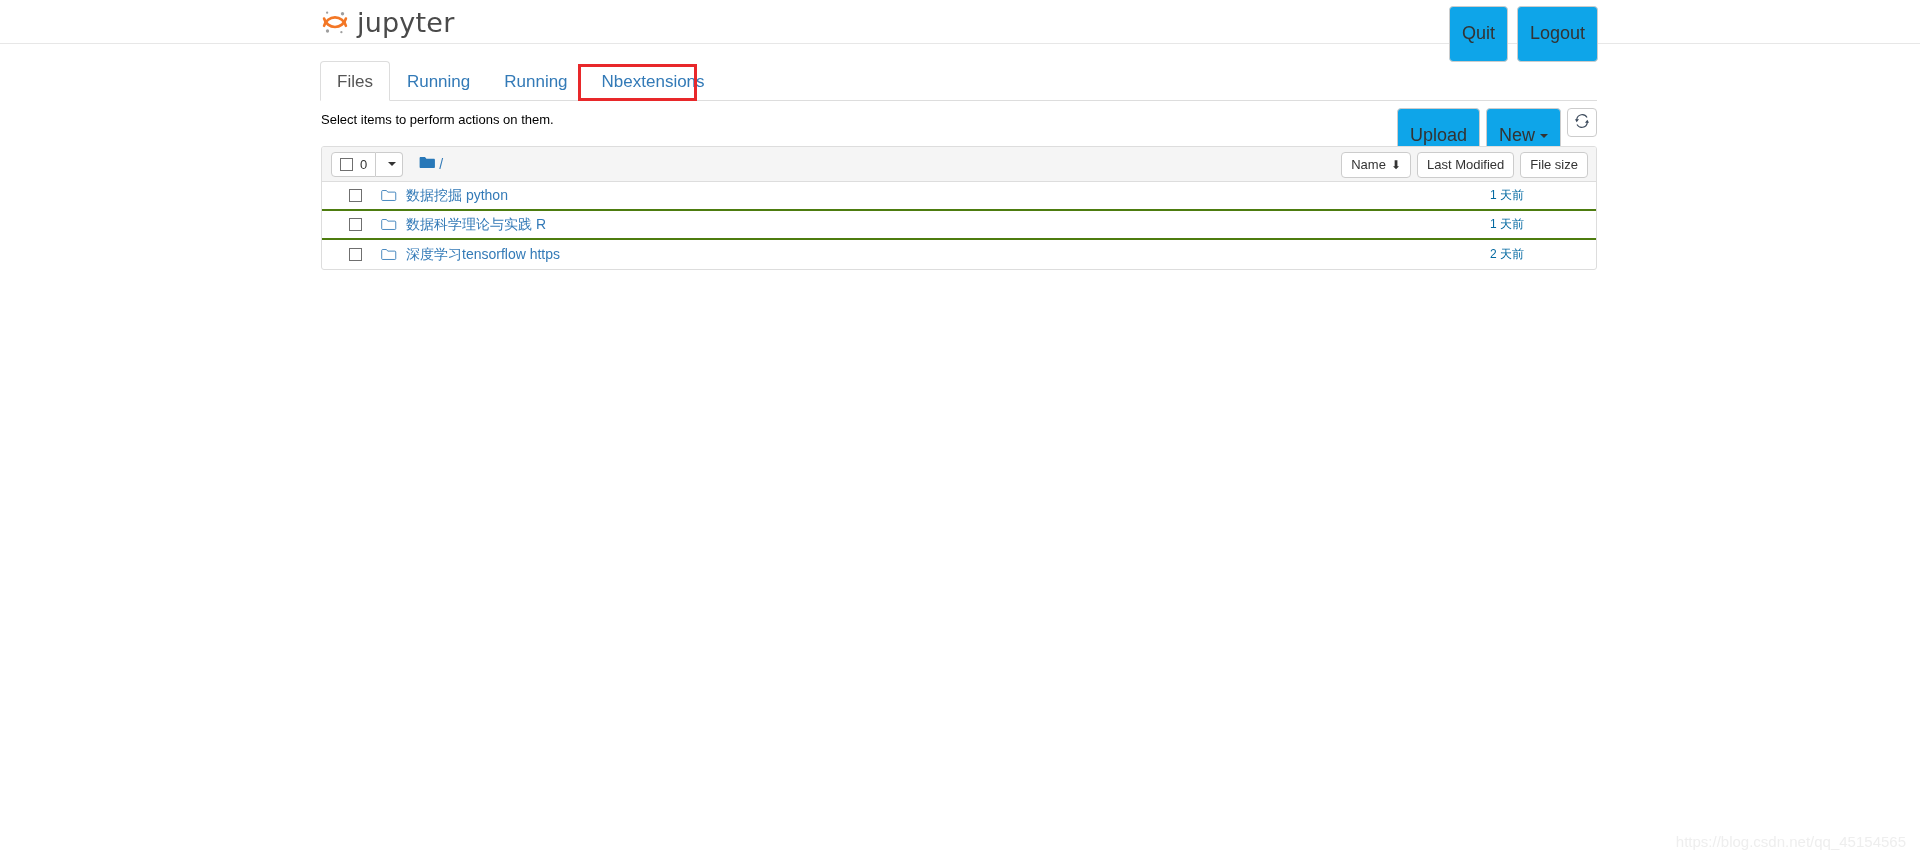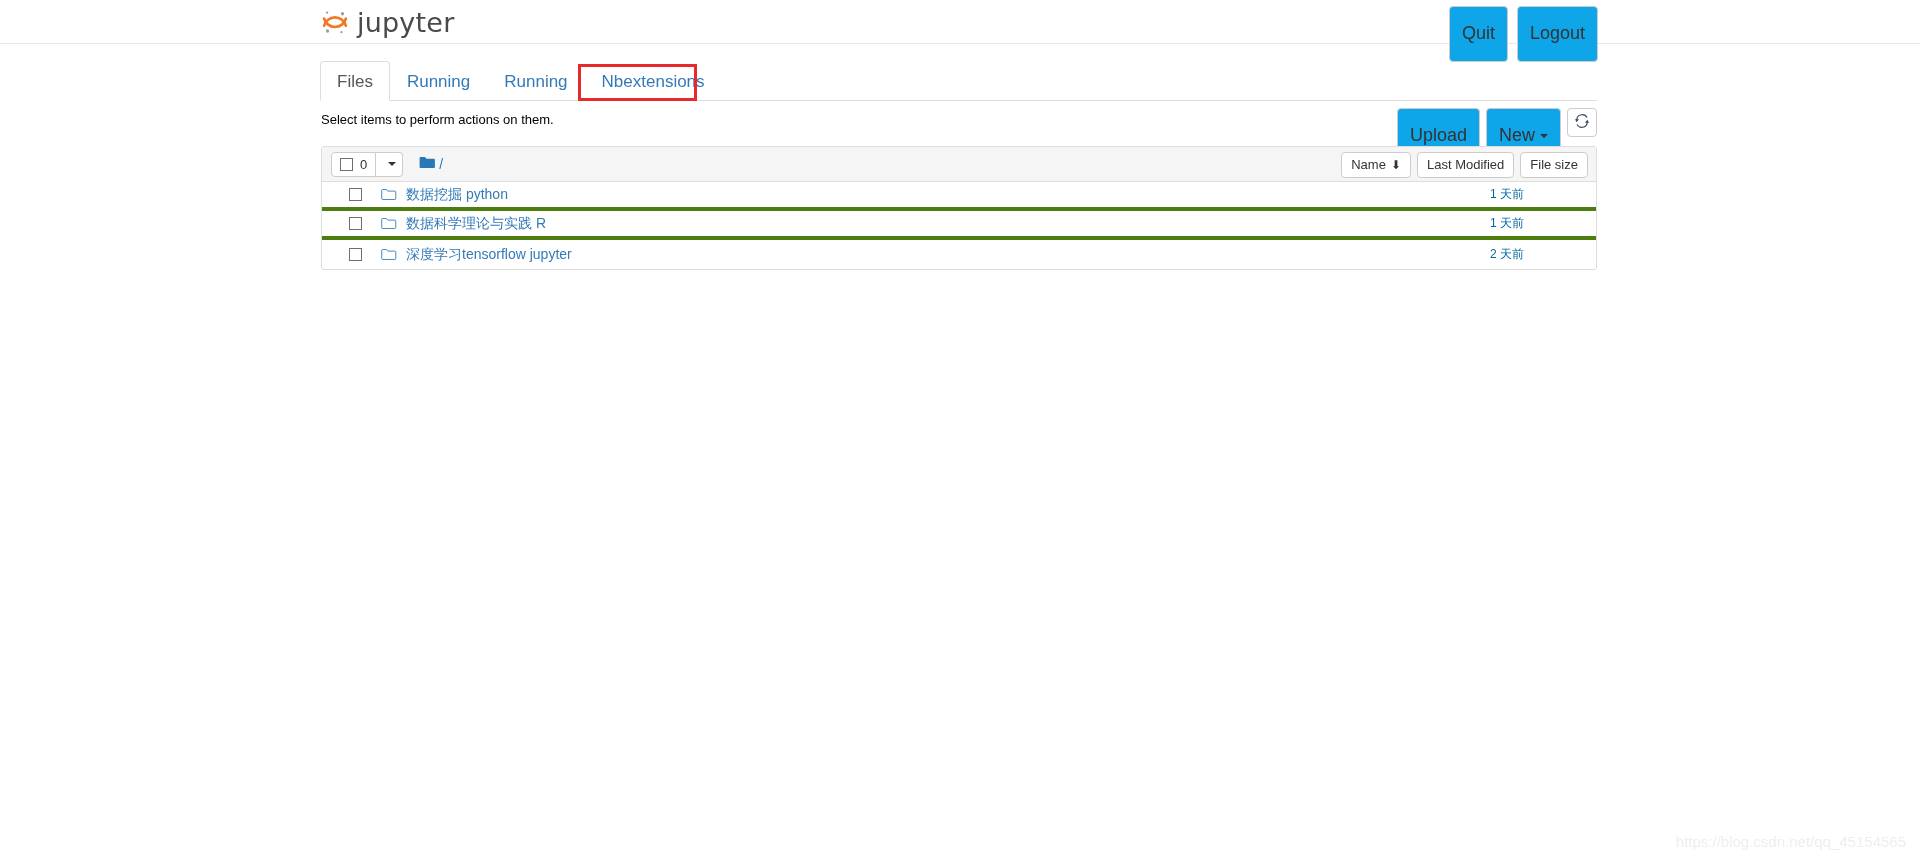--- a/index.html
+++ b/index.html
@@ -208,21 +208,21 @@
     display: inline-block;
     font-size: 12px;
     line-height: 1;
     color: #333333;
   }
 
   .list-row {
     height: 29px;
     display: flex;
     align-items: center;
-    border-bottom: 4px solid #4d7c0f;
+    border-bottom: 2px solid #4d7c0f;
     padding-left: 27px;
     position: relative;
   }
   .list-row:last-child { border-bottom: none; }
   .row-chk {
     width: 13px; height: 13px;
     border: 1px solid #6f6f6f;
     background: #ffffff;
     flex: 0 0 auto;
     cursor: pointer;
@@ -376,20 +376,20 @@
     <span class="row-size"></span>
   </div>
 
   <div class="list-row">
     <span class="row-chk"></span>
     <span class="row-folder-icon">
       <svg viewBox="0 0 18 14" width="16" height="13" aria-hidden="true">
         <path d="M0.8 2.4 C0.8 1.8 1.2 1.4 1.8 1.4 L6.1 1.4 L7.6 3.2 L15.6 3.2 C16.2 3.2 16.6 3.6 16.6 4.2 L16.6 11.6 C16.6 12.2 16.2 12.6 15.6 12.6 L1.8 12.6 C1.2 12.6 0.8 12.2 0.8 11.6 Z" fill="none" stroke="#337ab7" stroke-width="1"></path>
       </svg>
     </span>
-    <span class="row-name">深度学习tensorflow jupyter</span>
+    <span class="row-name">深度学习tensorflow https</span>
     <span class="row-modified">2 天前</span>
     <span class="row-size"></span>
   </div>
 
 </div>
 
 <div class="watermark">https://blog.csdn.net/qq_45154565</div>
 
 </body></html>

